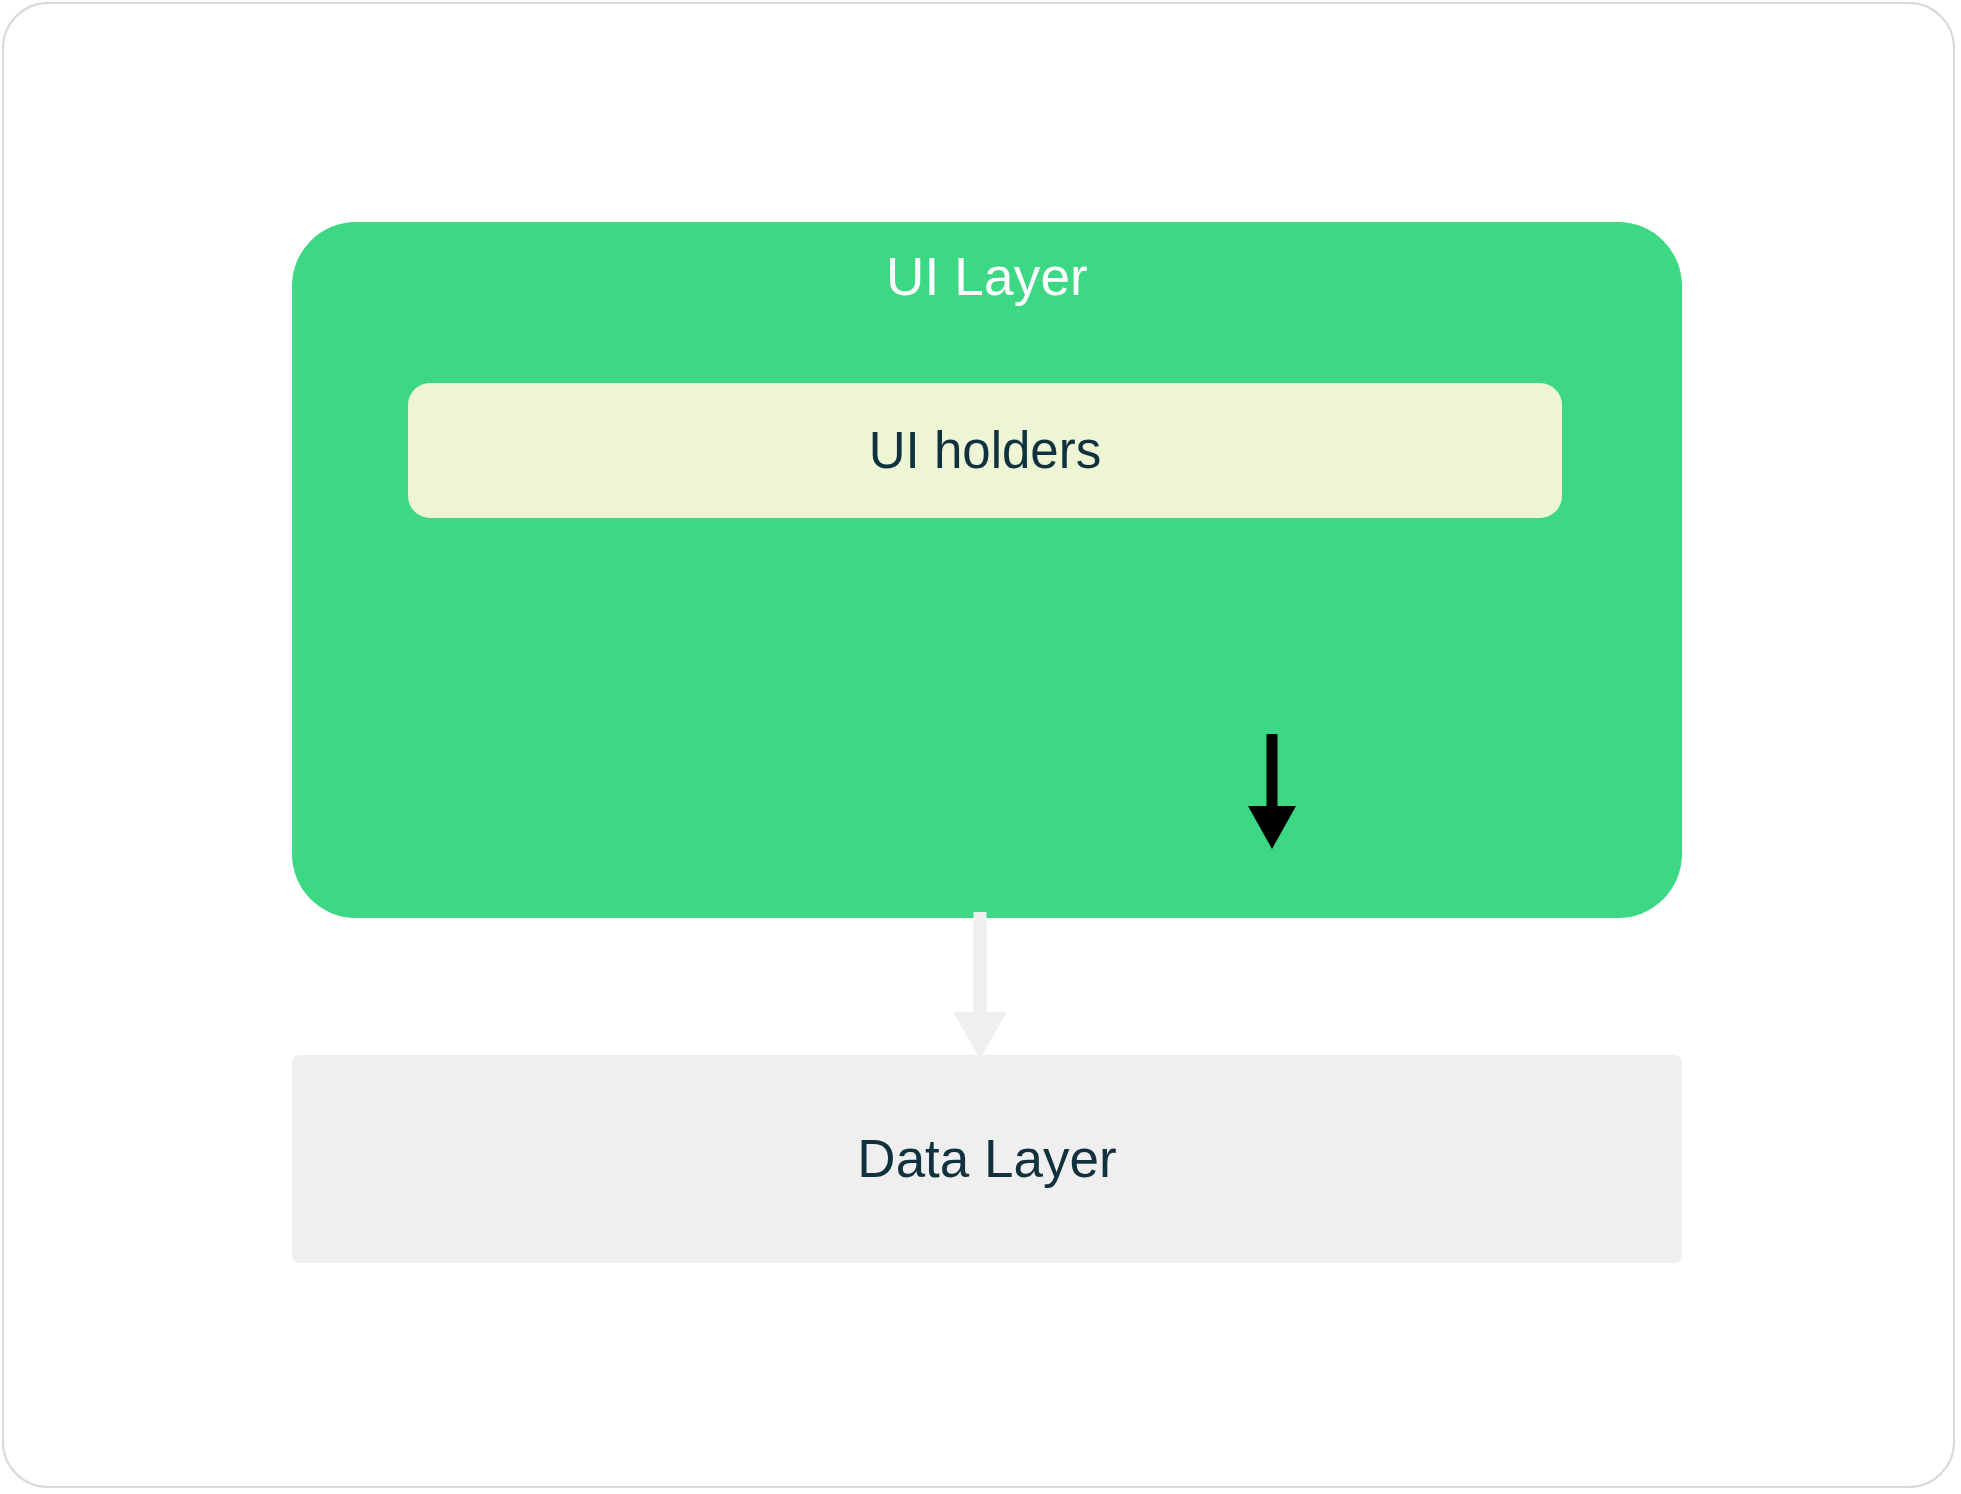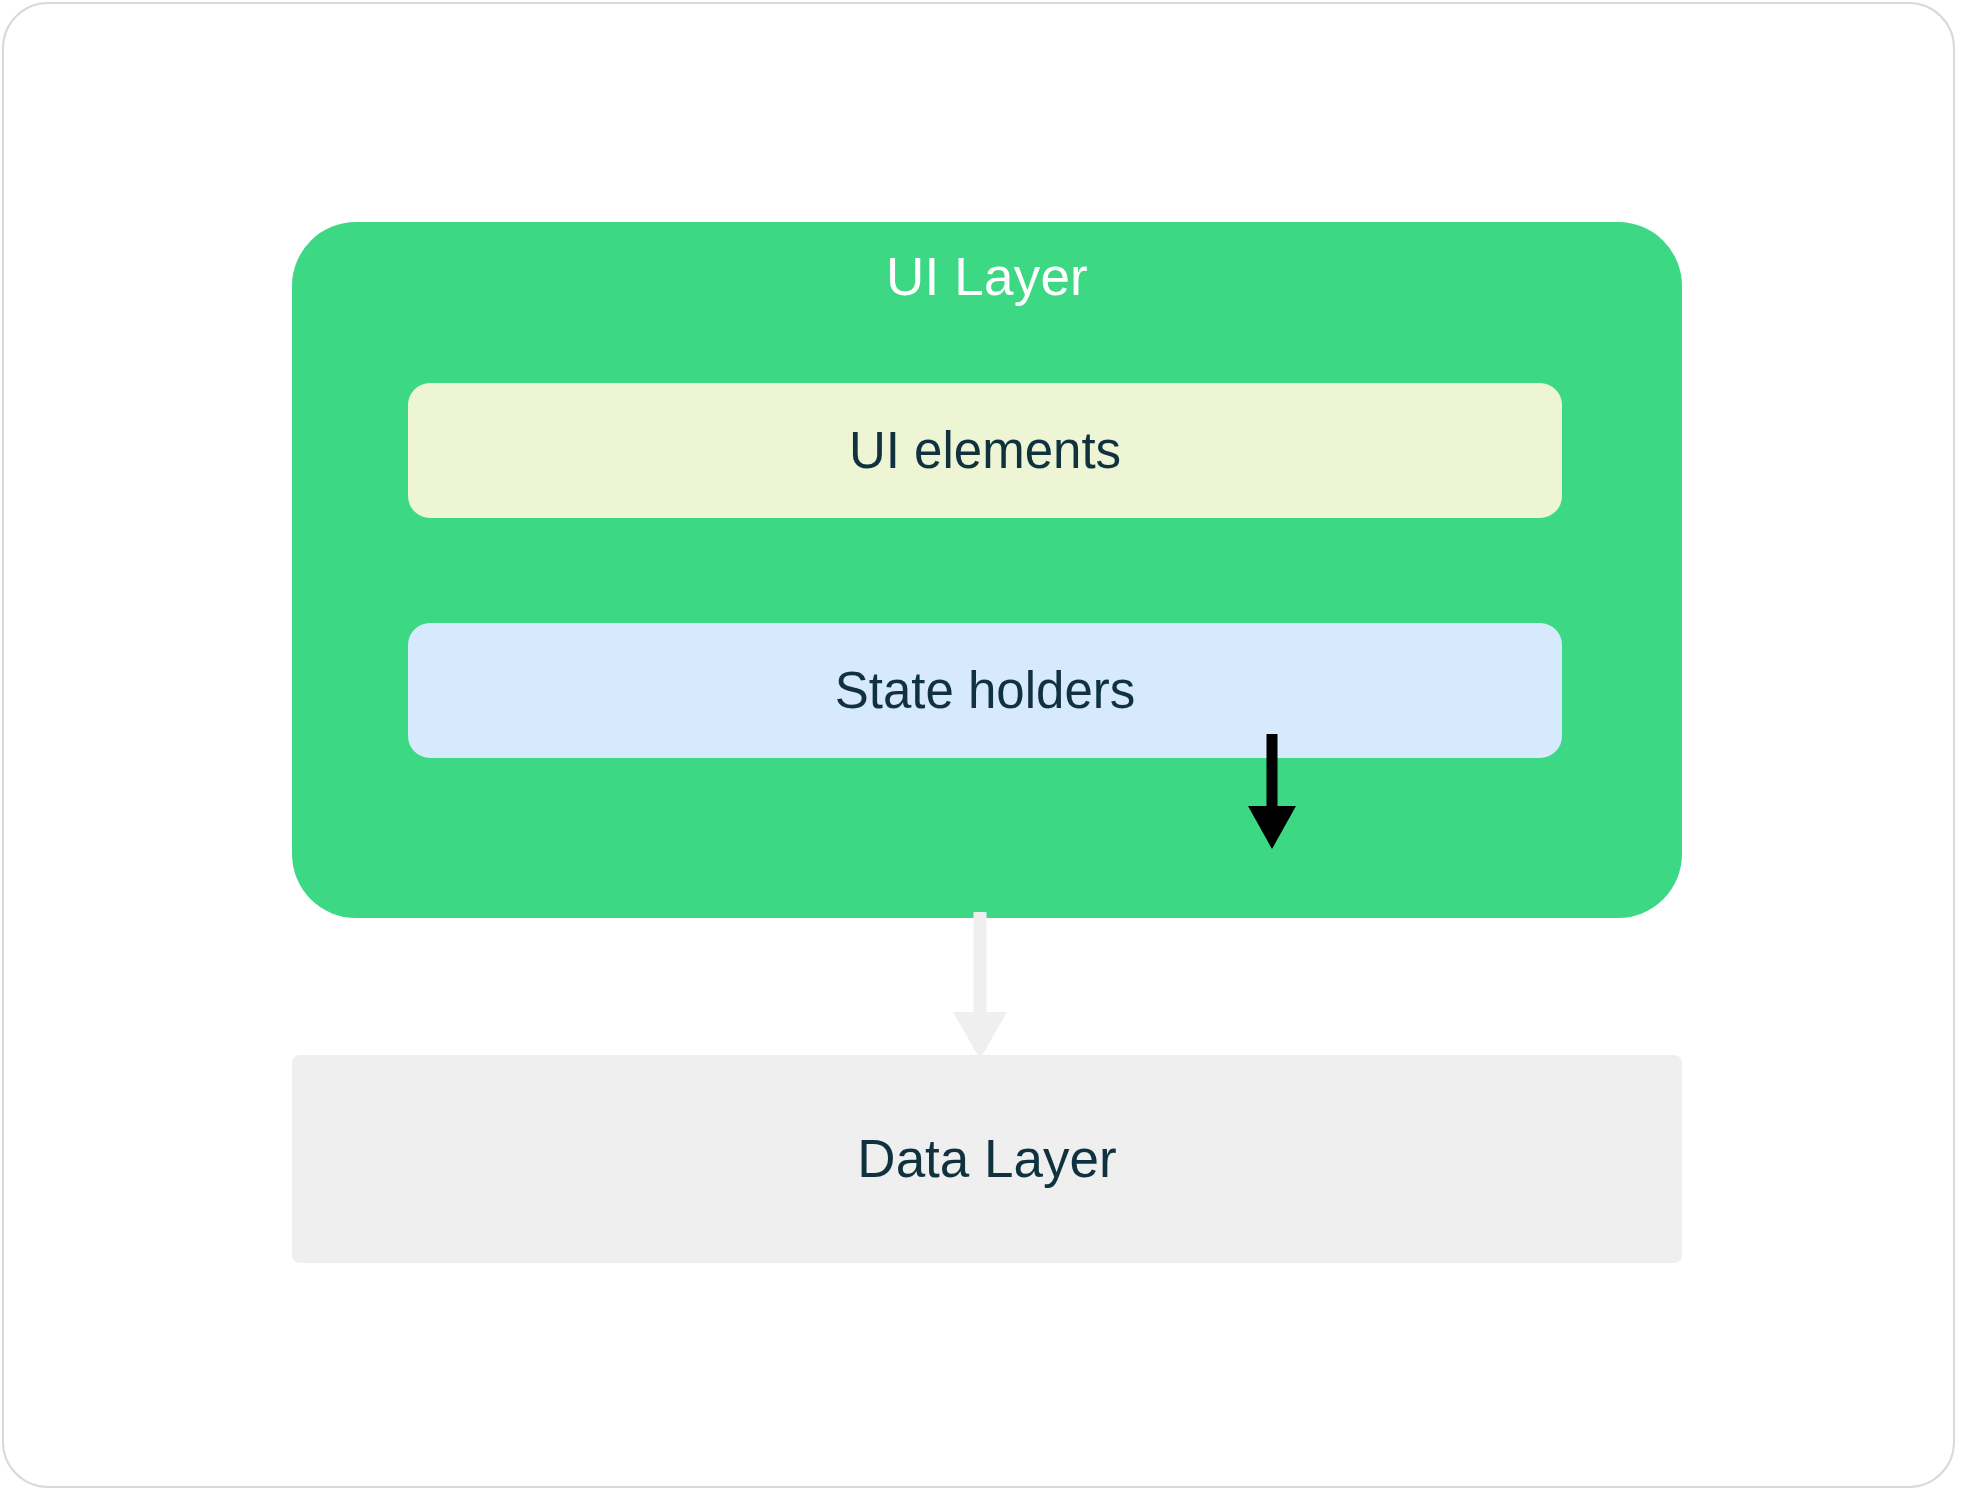--- a/index.html
+++ b/index.html
@@ -121,26 +121,23 @@
 
 <div id="page-frame"></div>
 
 <div id="diagram">
 
   <div class="ui-layer-box">
 
     <div class="ui-layer-title">UI Layer</div>
 
     <div class="inner-box ui-elements-box">
-      <span class="inner-label">UI elements</span>
+      <span class="inner-label">UI holders</span>
     </div>
 
-    <div class="inner-box state-holders-box">
-      <span class="inner-label">State holders</span>
-    </div>
 
     <svg class="arrow-svg arrow-black" width="80" height="116" viewBox="0 0 80 116">
       <line x1="40" y1="0" x2="40" y2="78" stroke="#000000" stroke-width="11"></line>
       <polygon points="16,72 64,72 40,115" fill="#000000"></polygon>
     </svg>
   </div>
 
   <svg class="arrow-svg arrow-gray" width="80" height="148" viewBox="0 0 80 148">
     <line x1="40" y1="0" x2="40" y2="106" stroke="#EFEFEF" stroke-width="13"></line>
     <polygon points="13,100 67,100 40,147" fill="#EFEFEF"></polygon>

